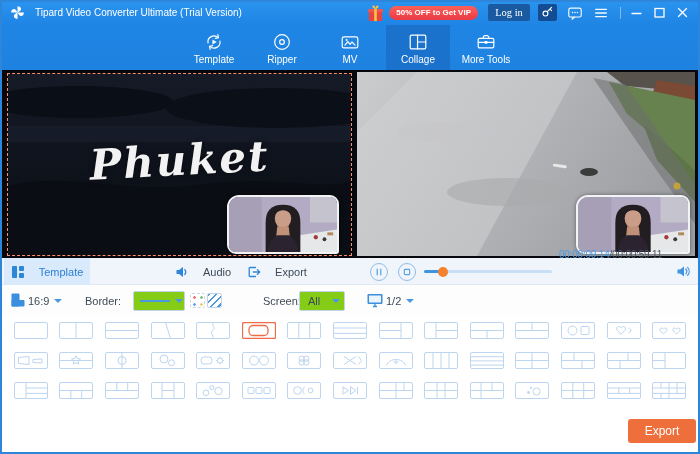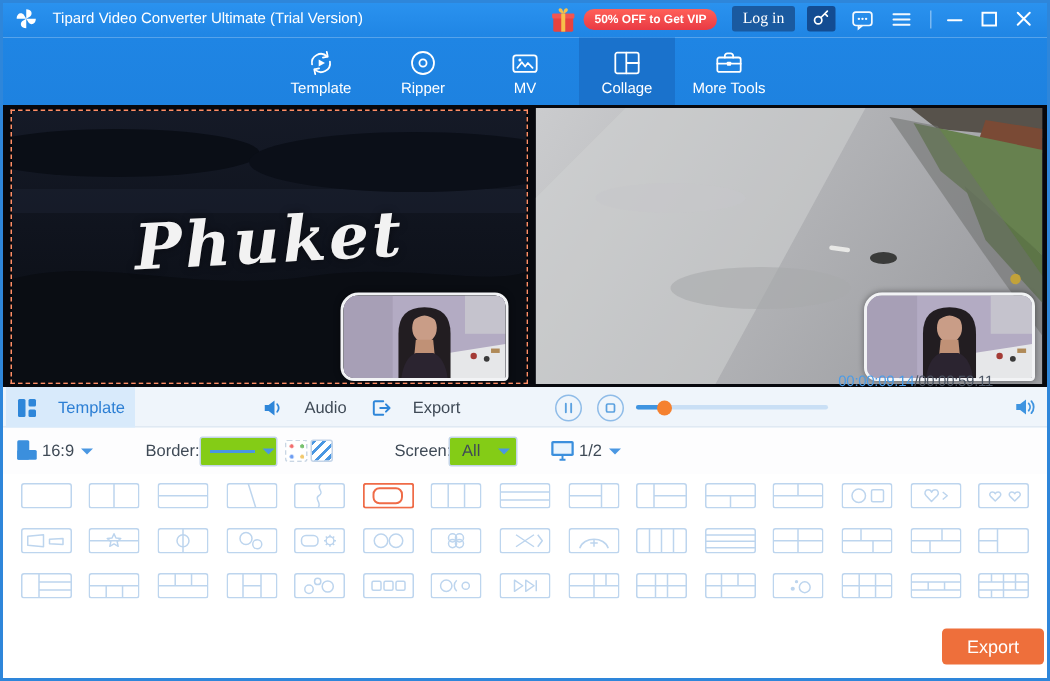--- a/index.html
+++ b/index.html
@@ -336,21 +336,21 @@
   <div class="settings">
     <span class="s-abs sicon" style="left:9px;top:6px;">
       <svg viewBox="0 0 18 18">
           <rect x="2.5" y="2.5" width="8" height="13" rx="1" fill="#3b8fdd"></rect>
           <rect x="2.5" y="9" width="13" height="6.5" rx="1" fill="#3b8fdd"></rect>
         </svg>
     </span>
     <span class="s-abs sval" style="left:28px;top:10px;">16:9</span>
     <span class="s-abs caret" style="left:54px;top:14px;"></span>
 
-    <span class="s-abs slabel" style="left:97px;top:10px;">Border:</span>
+    <span class="s-abs slabel" style="left:85px;top:10px;">Border:</span>
     <div class="s-abs dd" style="left:133px;top:6px;width:52px;height:20px;">
       <span class="borderline"></span>
       <span class="caret" style="margin-left:5px;"></span>
     </div>
     <span class="s-abs sqbtn colorbtn" style="left:190px;top:8px;"></span>
     <span class="s-abs sqbtn hatchbtn" style="left:207px;top:8px;"></span>
 
     <span class="s-abs slabel" style="left:263px;top:10px;">Screen:</span>
     <div class="s-abs dd" style="left:299px;top:6px;width:46px;height:20px;padding-left:8px;">
       <span class="sval">All</span>

